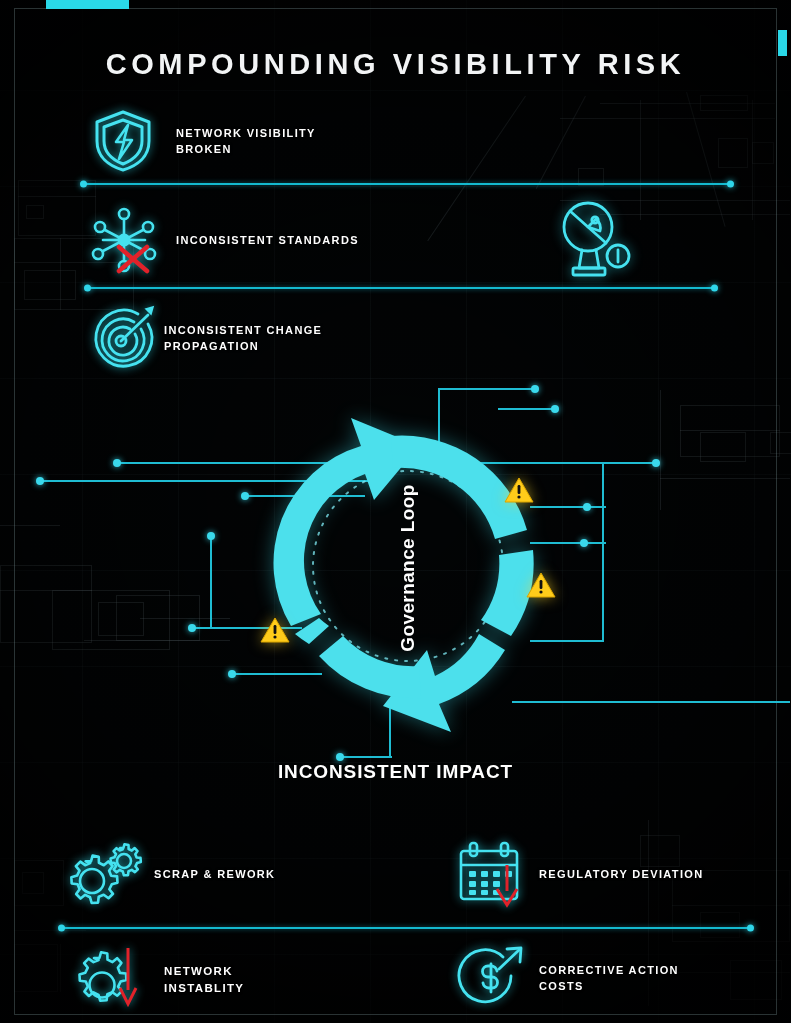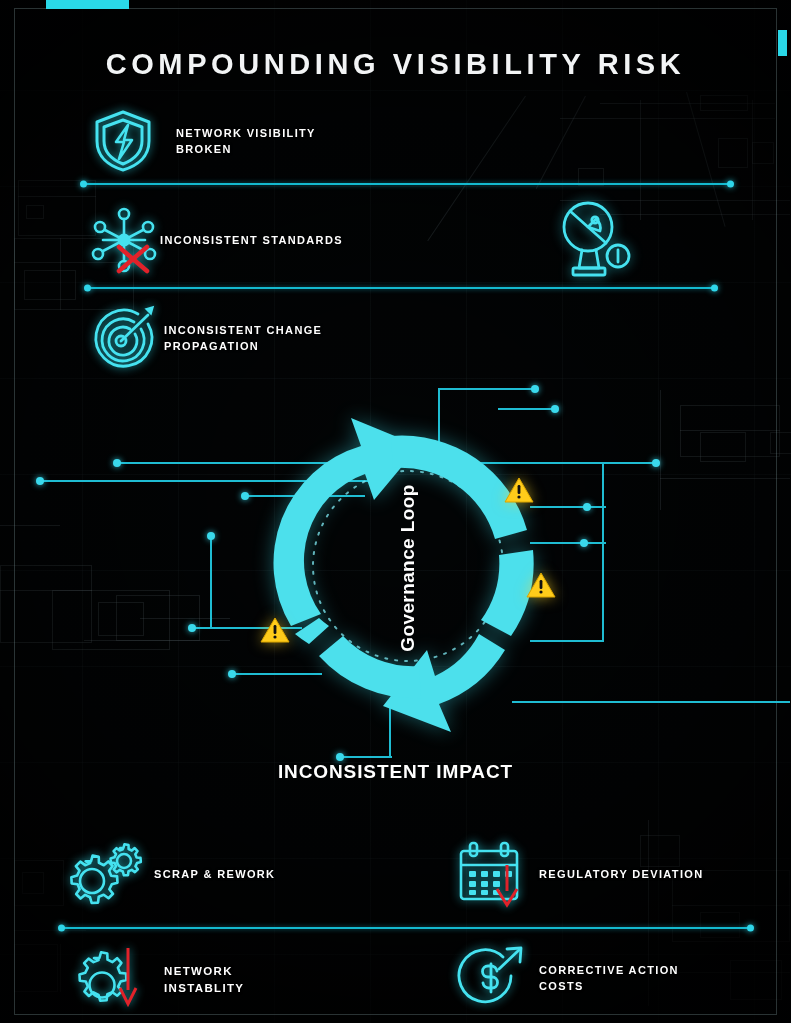--- a/index.html
+++ b/index.html
@@ -260,21 +260,21 @@
         <circle cx="57" cy="22" r="5"></circle>
         <circle cx="7" cy="49" r="5"></circle>
         <circle cx="59" cy="49" r="5"></circle>
 
         <g stroke="#e0222a" stroke-width="4.5">
           <line x1="28" y1="42" x2="56" y2="66"></line>
           <line x1="56" y1="42" x2="28" y2="66"></line>
         </g>
       </svg>
     </div>
-    <div class="lbl" style="">INCONSISTENT STANDARDS</div>
+    <div class="lbl" style="margin-left:16px;">INCONSISTENT STANDARDS</div>
   </div>
 
   <div class="item" style="left:88px;top:300px;width:360px;height:76px;">
     <div class="ico" style="width:72px;height:76px;">
       <svg width="68" height="68" viewBox="0 0 68 68" fill="none" stroke="#45e2f0" stroke-width="2.8" stroke-linecap="round">
         <path d="M58 20 A28 28 0 1 1 48 10"></path>
         <path d="M51 25 A21 21 0 1 1 44 18"></path>
         <path d="M45 30 A14 14 0 1 1 40 25"></path>
         <circle cx="31" cy="37" r="5"></circle>
         <line x1="31" y1="37" x2="58" y2="11"></line>

